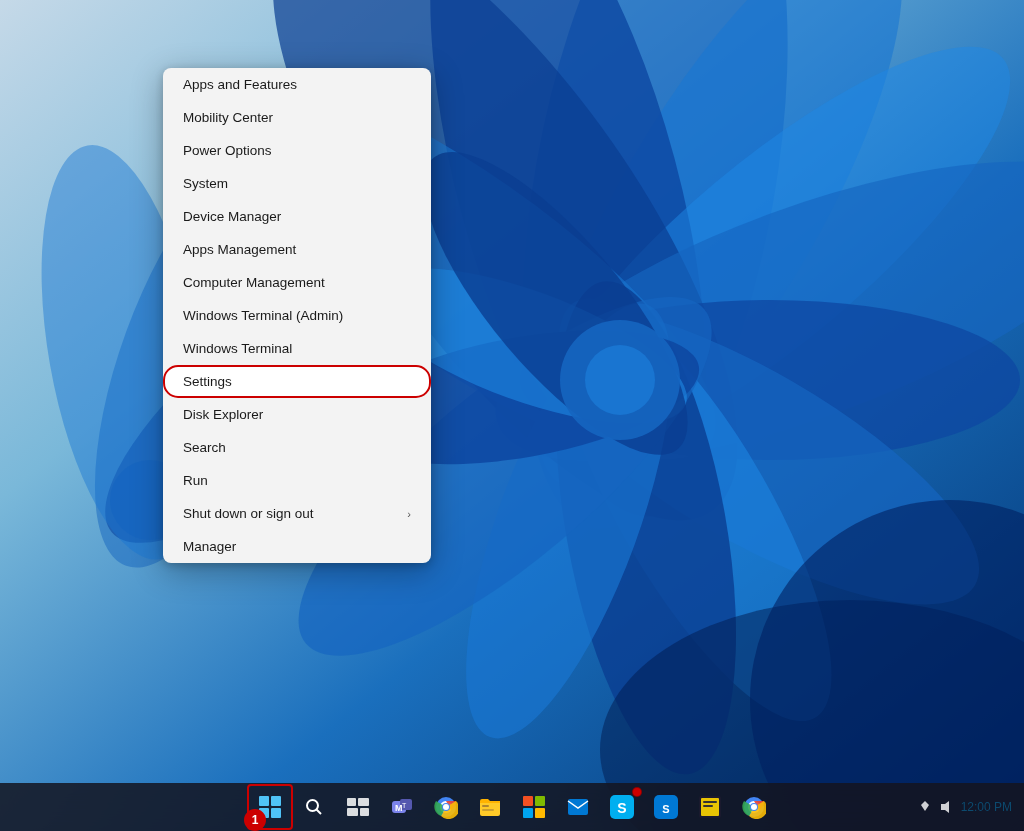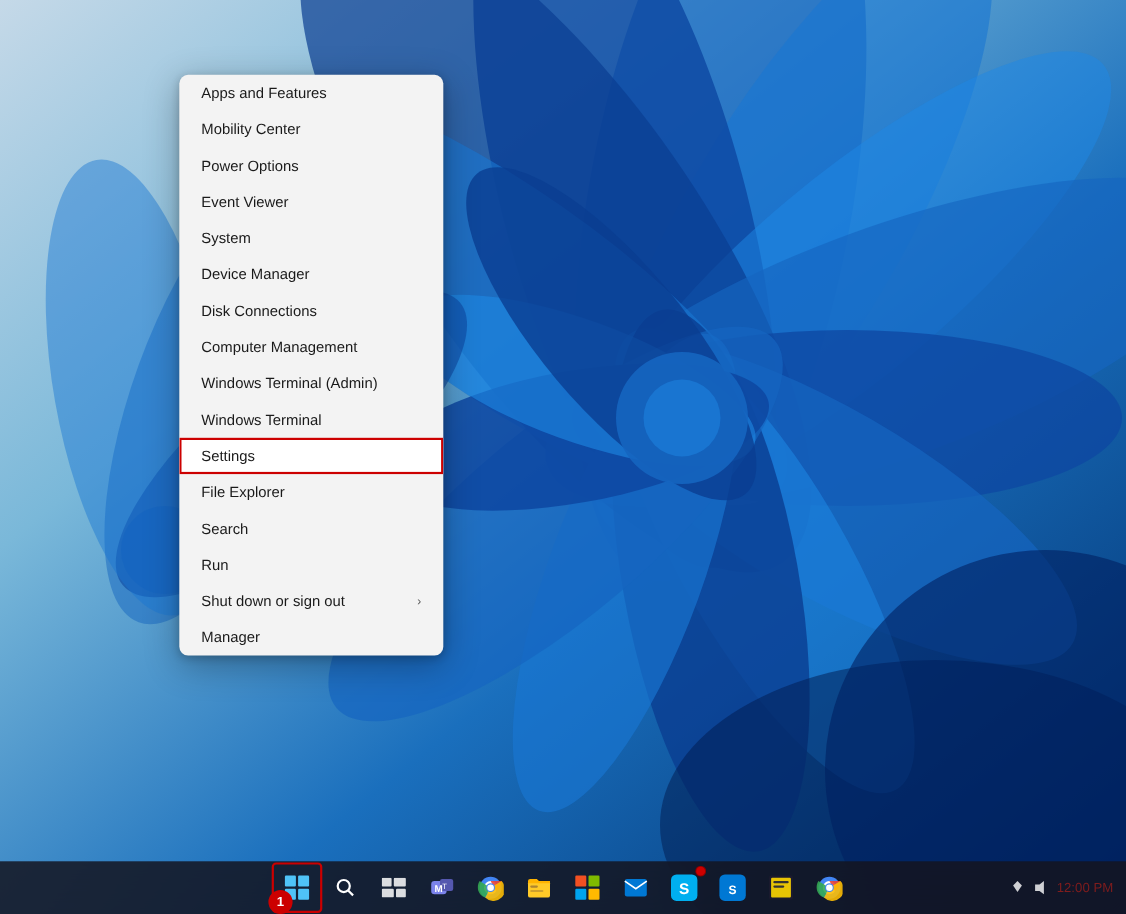--- a/index.html
+++ b/index.html
@@ -114,21 +114,21 @@
       border: 2.5px solid #cc0000;
       border-radius: 4px;
       pointer-events: none;
     }
 
     
     .context-menu {
       position: absolute;
       left: 163px;
       top: 68px;
-      width: 240px;
+      width: 268px;
       background: #f3f3f3;
       border-radius: 8px;
       box-shadow: 0 8px 32px rgba(0,0,0,0.3), 0 2px 8px rgba(0,0,0,0.2);
       overflow: hidden;
       z-index: 100;
     }
 
     .menu-item {
       padding: 9px 20px;
       font-size: 13.5px;
@@ -139,20 +139,21 @@
       justify-content: space-between;
       white-space: nowrap;
     }
 
     .menu-item.highlighted {
       background: white;
       outline: 2px solid #cc0000;
       outline-offset: -2px;
       position: relative;
       z-index: 1;
+      border-radius: 15px;
     }
 
     .menu-item .arrow {
       font-size: 11px;
       color: #555;
     }
     
     
     .taskbar-right {
       position: absolute;
@@ -220,46 +221,43 @@
   <div class="menu-item">
     <span>Apps and Features</span>
   </div>
   <div class="menu-item">
     <span>Mobility Center</span>
   </div>
   <div class="menu-item">
     <span>Power Options</span>
   </div>
   <div class="menu-item">
-    <span>Event Viewer</span>
-  </div>
-  <div class="menu-item">
     <span>System</span>
   </div>
   <div class="menu-item">
     <span>Device Manager</span>
   </div>
   <div class="menu-item">
-    <span>Disk Connections</span>
+    <span>Apps Management</span>
   </div>
   <div class="menu-item">
     <span>Computer Management</span>
   </div>
   <div class="menu-item">
     <span>Windows Terminal (Admin)</span>
   </div>
   <div class="menu-item">
     <span>Windows Terminal</span>
   </div>
   <div class="menu-item highlighted" style="position:relative;">
     <span>Settings</span>
 
   </div>
   <div class="menu-item">
-    <span>File Explorer</span>
+    <span>Disk Explorer</span>
   </div>
   <div class="menu-item">
     <span>Search</span>
   </div>
   <div class="menu-item">
     <span>Run</span>
   </div>
   <div class="menu-item">
     <span>Shut down or sign out</span>
     <span class="arrow">›</span>
@@ -383,15 +381,15 @@
 
   </div>
 
   <div class="taskbar-right">
     <svg width="16" height="16" viewBox="0 0 16 16">
       <path d="M8 12 L4 6 L8 2 L12 6 Z" fill="white" opacity="0.8"></path>
     </svg>
     <svg width="16" height="16" viewBox="0 0 16 16">
       <polygon points="2,5 6,5 10,2 10,14 6,11 2,11" fill="white" opacity="0.8"></polygon>
     </svg>
-    <span style="color:#7f1d1d;font-size:12px;">12:00 PM</span>
+    <span style="color:#0c4a6e;font-size:12px;">12:00 PM</span>
   </div>
 </div>
 
 </body></html>

